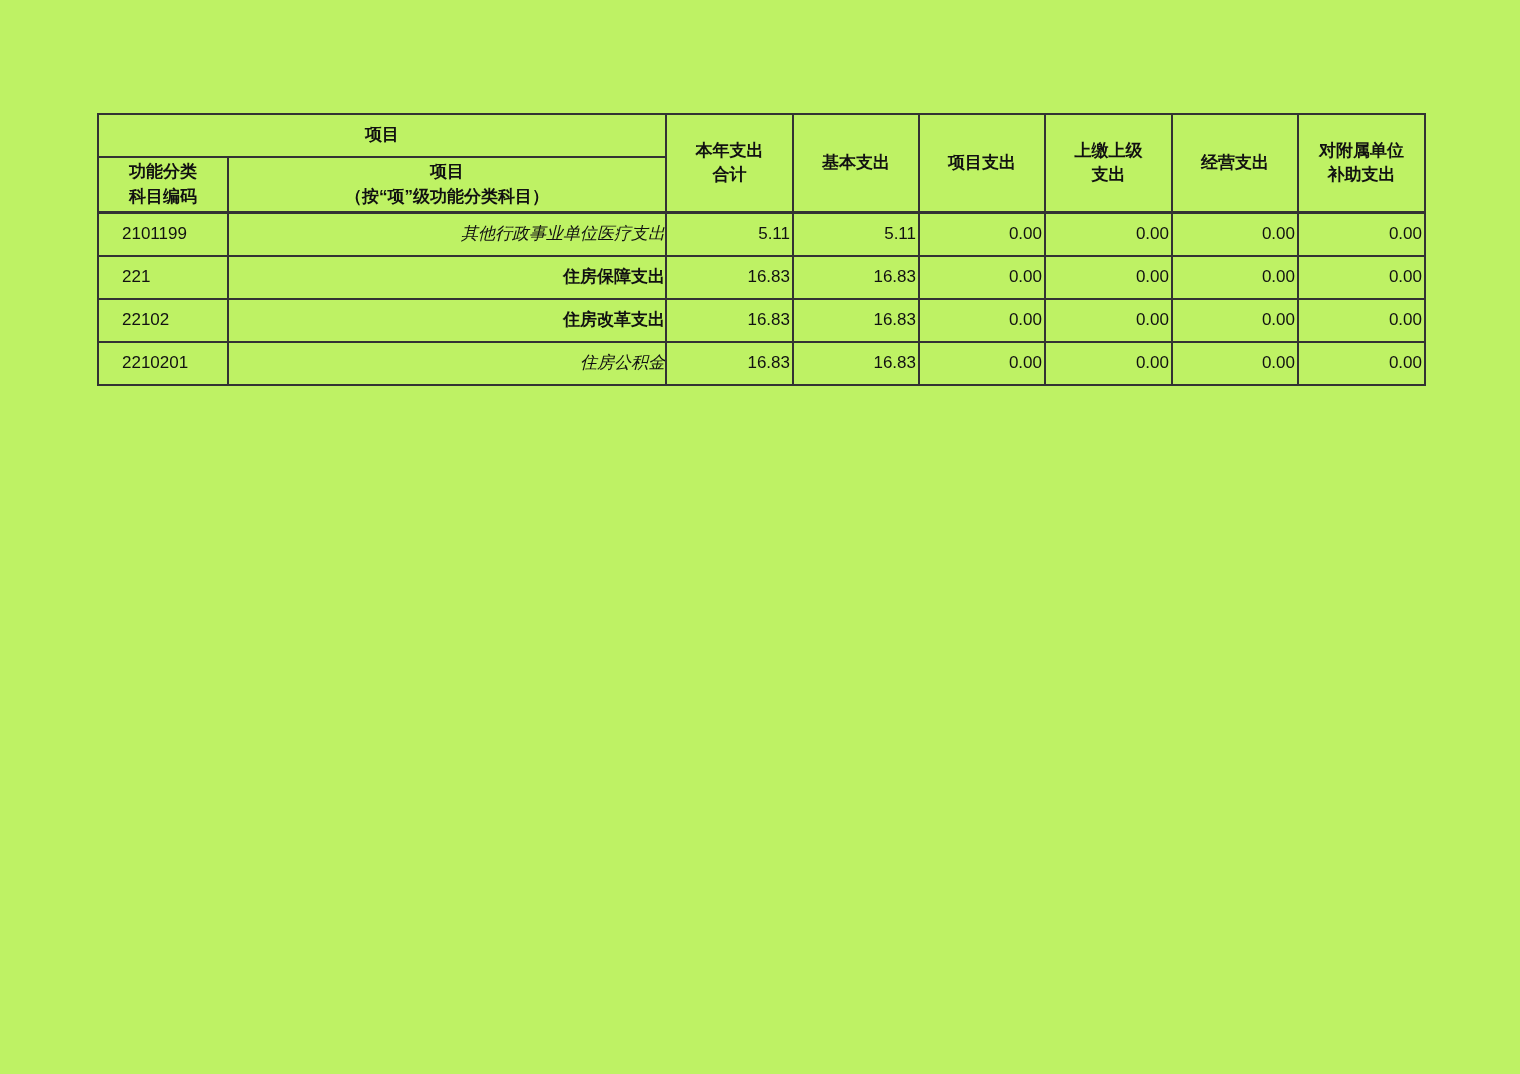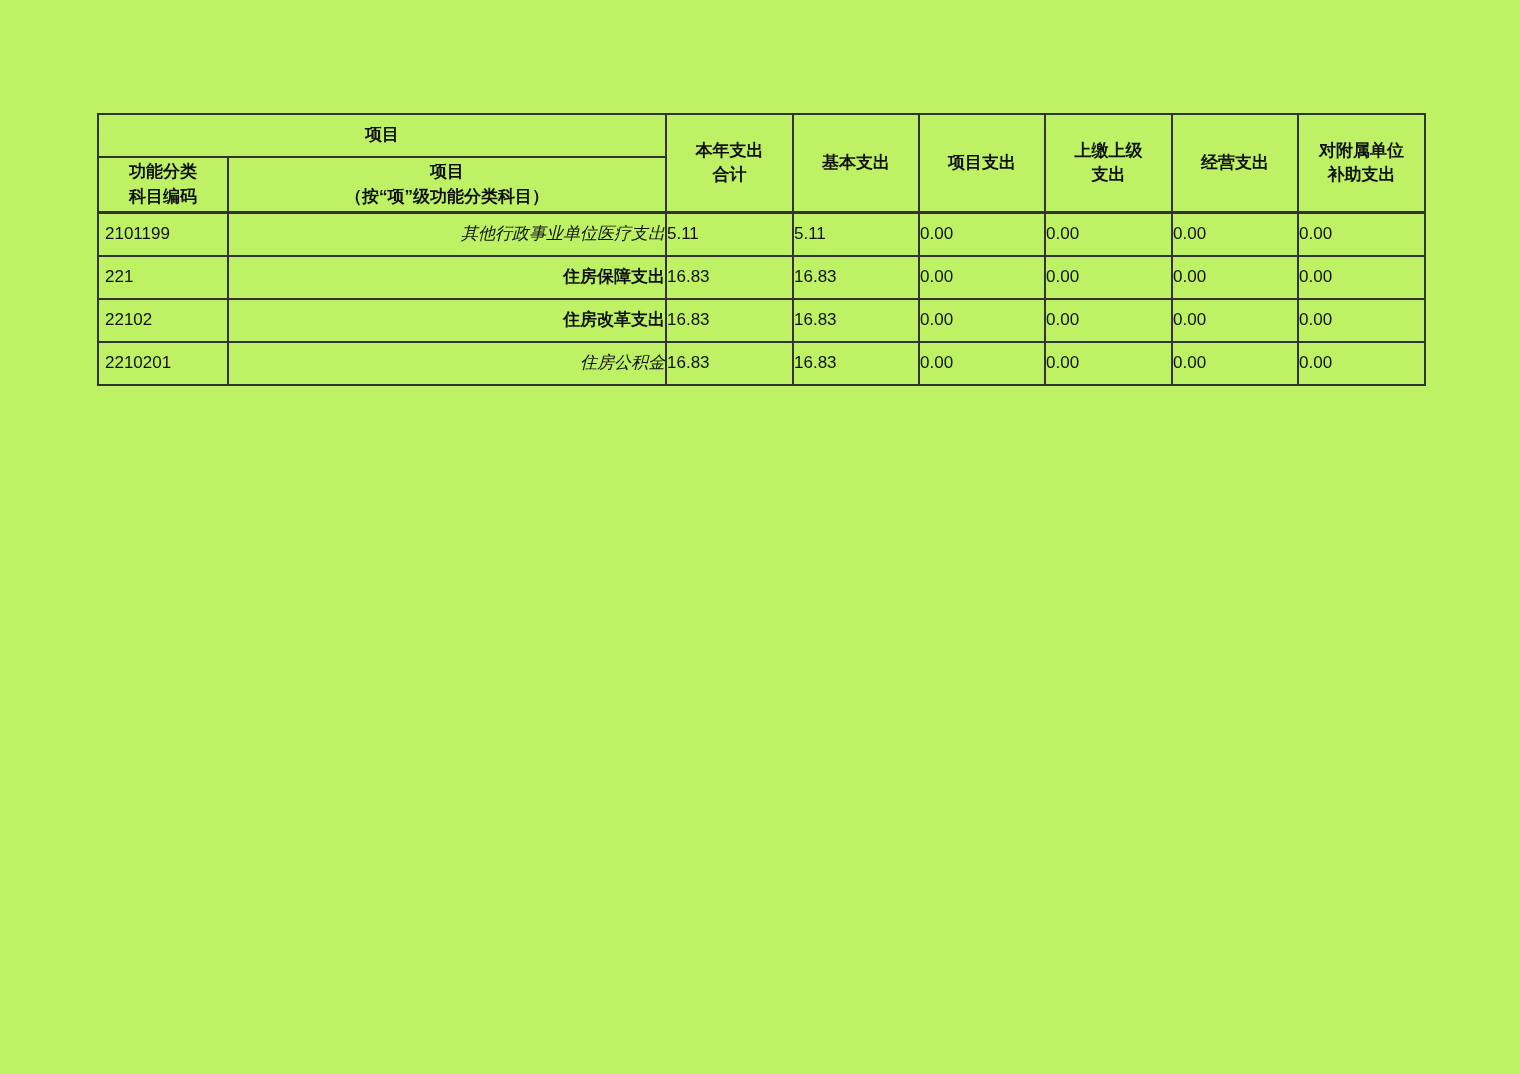--- a/index.html
+++ b/index.html
@@ -42,40 +42,40 @@
   }
   thead .hdr-line { display: block; }
   tr.hdr-a { height: 43px; }
   tr.hdr-b { height: 55px; }
   thead tr.hdr-b th,
   thead th.spans-both { border-bottom: 3px solid #333333; }
   
   tbody tr { height: 43px; }
   td.code-cell {
     text-align: left;
-    padding-left: 6px;
+    padding-left: 23px;
     font-family: "Liberation Sans", sans-serif;
   }
   td.item-cell {
     text-align: right;
     padding-left: 10px;
   }
   td.item-cell.kai {
     padding-left: 28px;
     font-family: "Liberation Serif", serif;
     font-style: italic;
     font-weight: normal;
   }
   td.item-cell.strong {
     font-family: "Liberation Serif", serif;
     font-weight: bold;
   }
   td.num-cell {
-    text-align: left;
-    padding-right: 22px;
+    text-align: right;
+    padding-right: 2px;
     margin-left: 36px;
   }
   .footnote {
     position: absolute;
     left: 165px;
     top: 403px;
     font-family: "Liberation Serif", serif;
     font-style: italic;
     font-size: 16.5px;
     color: #111111;

